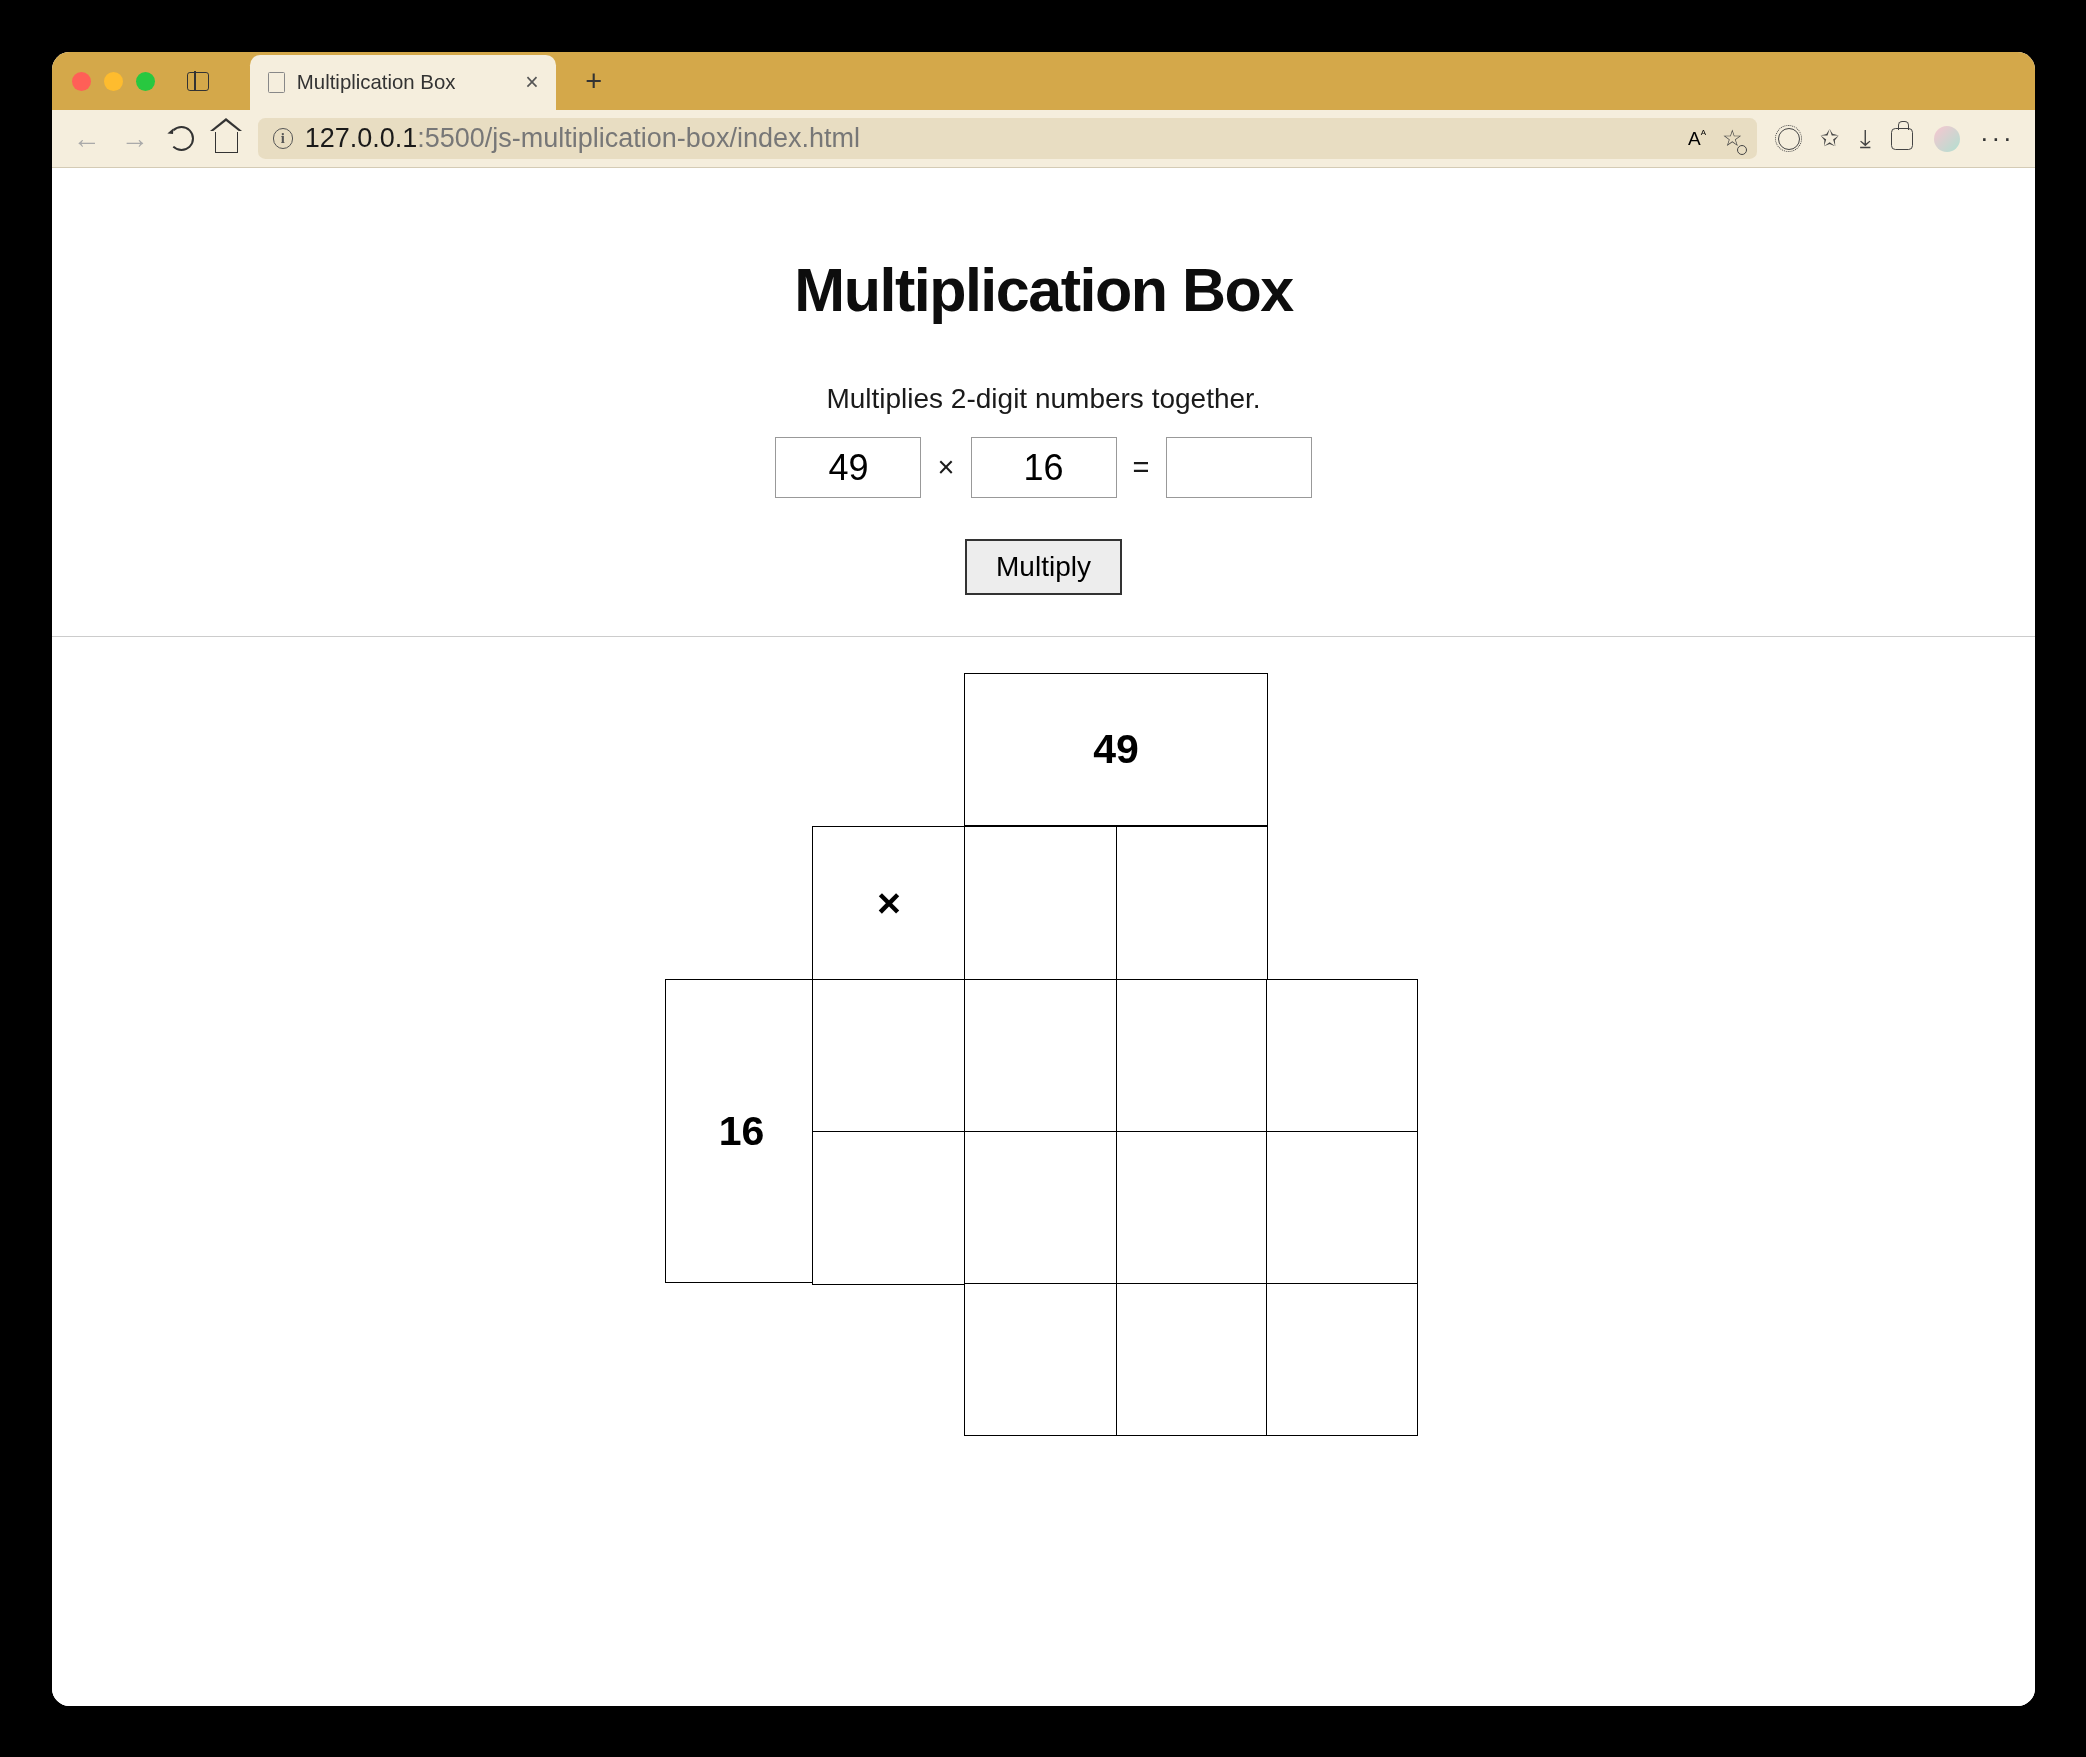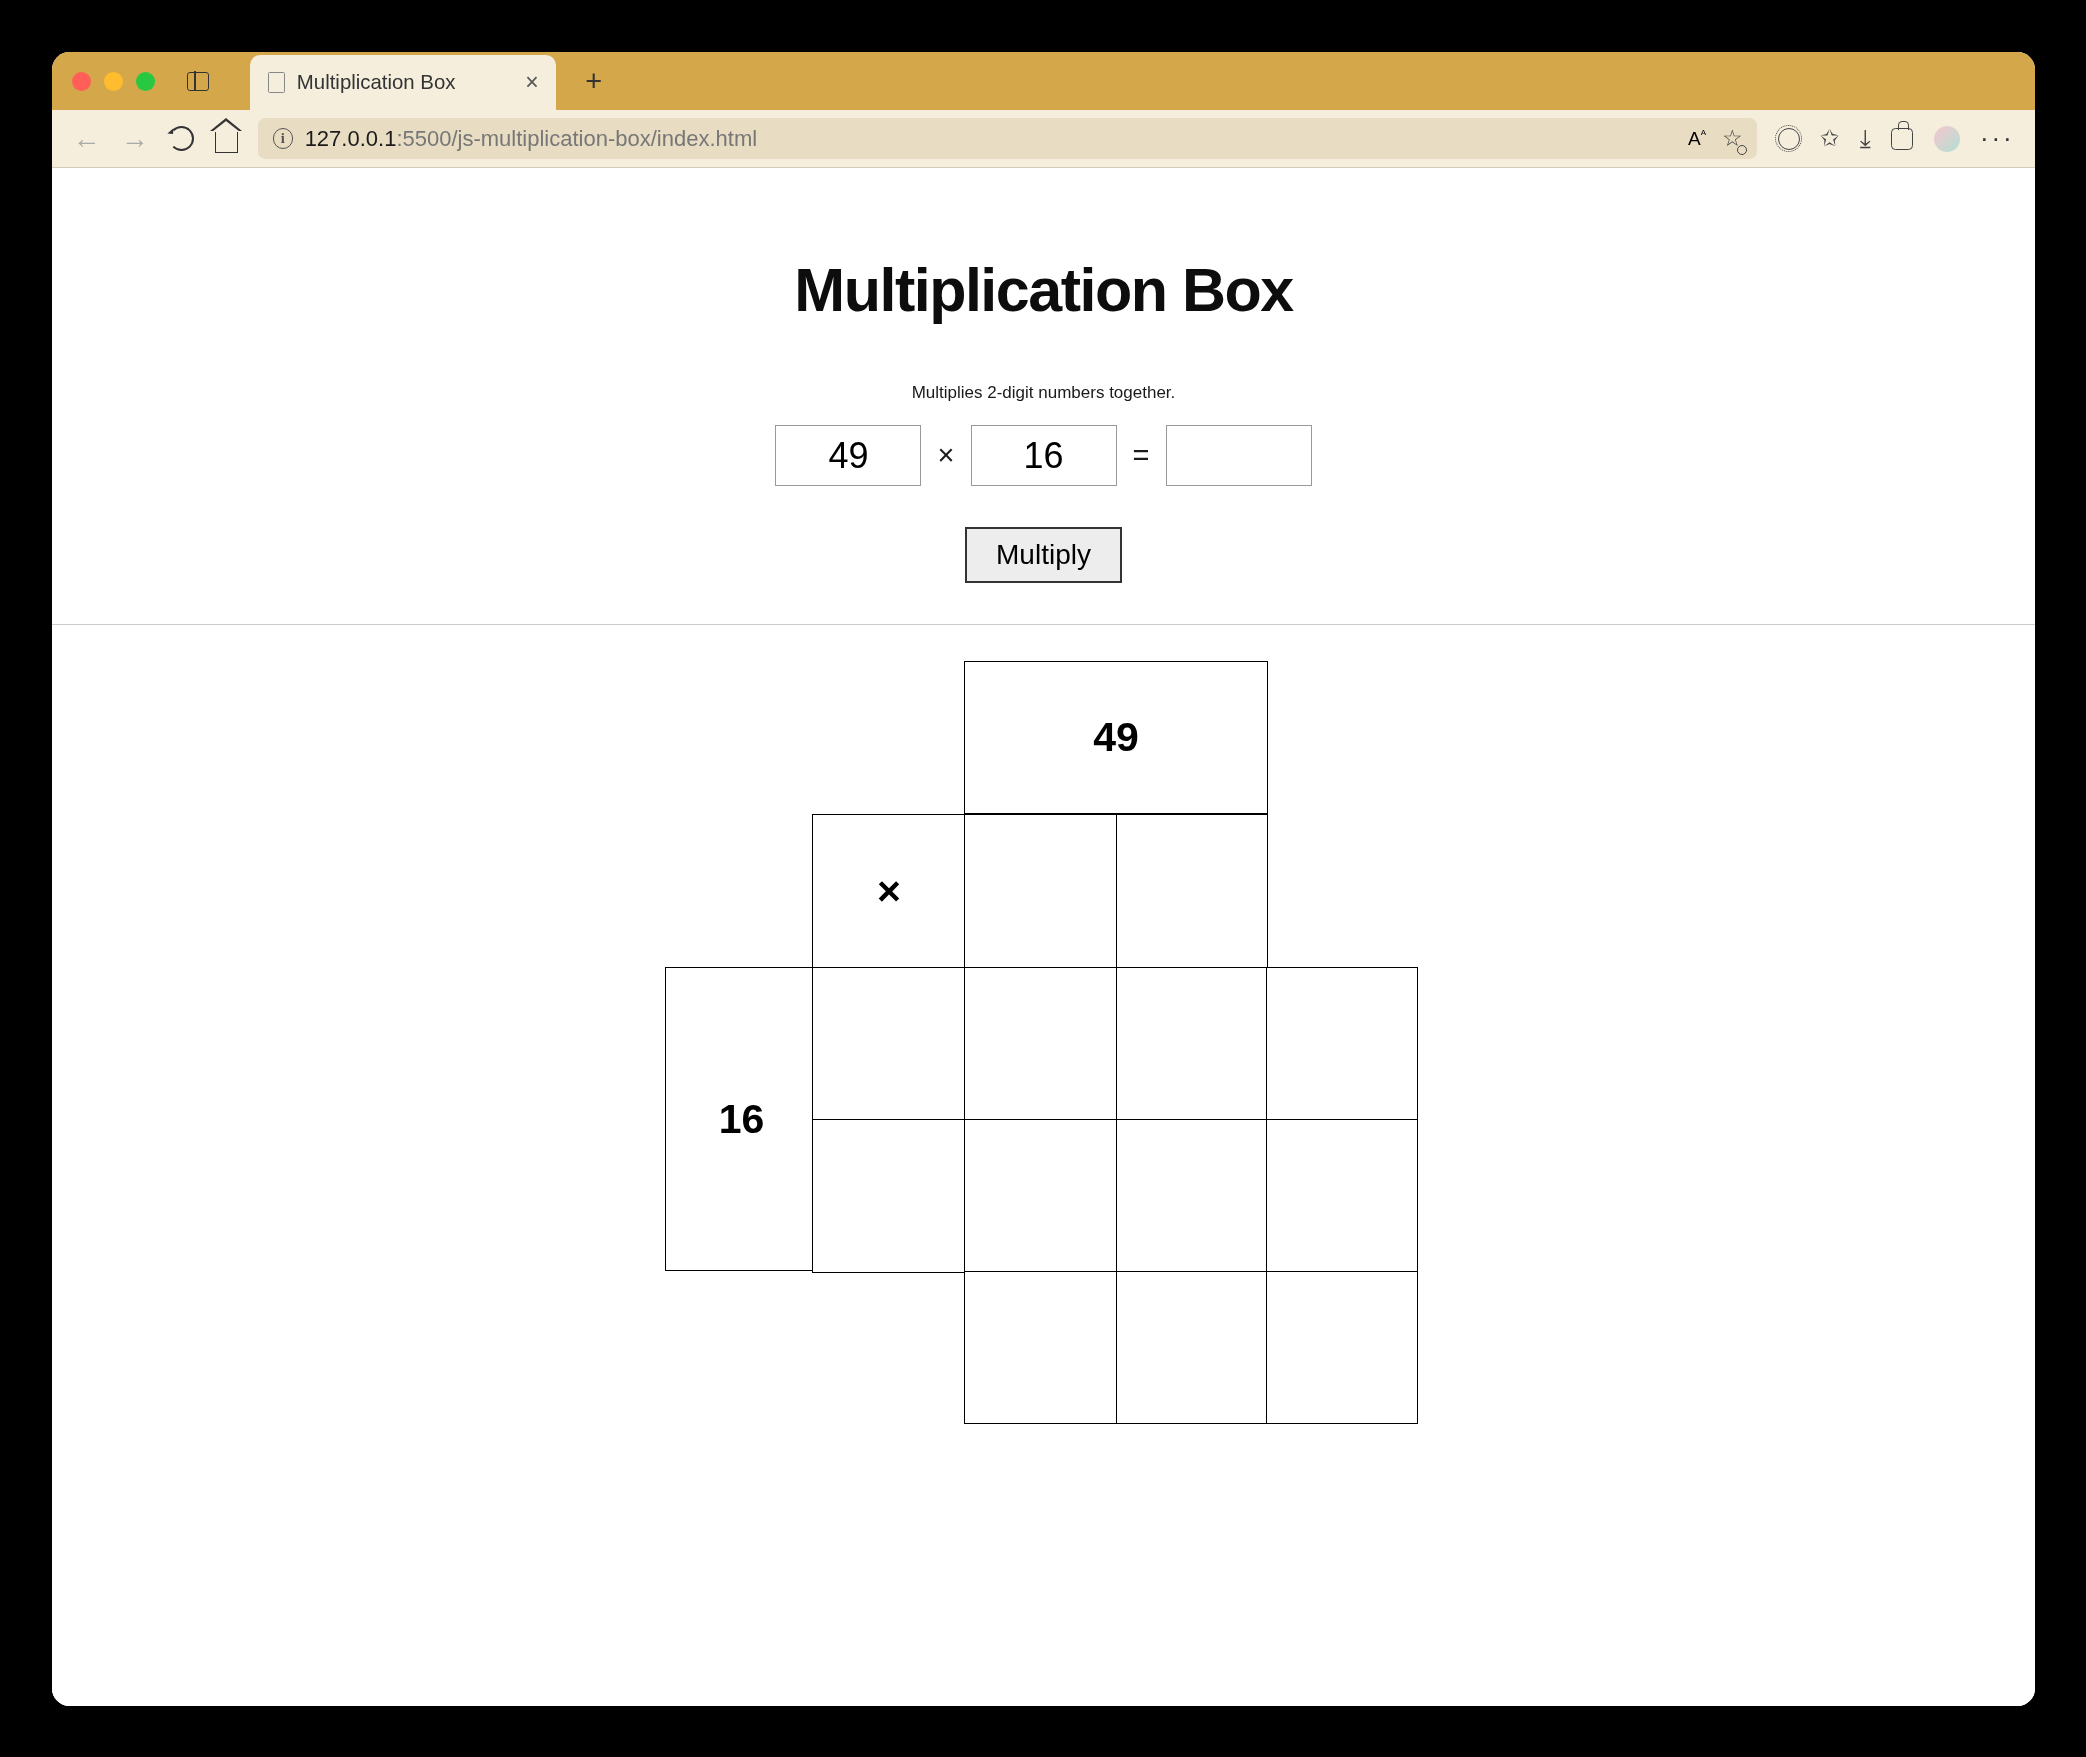--- a/index.html
+++ b/index.html
@@ -112,21 +112,21 @@
       border-radius: 7.3px;
       display: flex; align-items: center;
       padding: 0 14.6px;
       gap: 11.7px;
     }
     .info-glyph {
       width: 20.4px; height: 20.4px; border: 1.5px solid #555; border-radius: 50%;
       display: flex; align-items: center; justify-content: center;
       font-size: 14.6px; color: #555; font-weight: bold; font-family: Georgia, serif;
     }
-    .url { font-size: 22px; color: #1a1a1a; }
+    .url { font-size: 27px; color: #1a1a1a; }
     .url .faded { color: #777; }
     .addr-right { margin-left: auto; display: flex; gap: 16px; align-items: center; }
     .text-size { font-size: 19px; color: #000000; }
     .text-size sup{font-size:11.7px;}
     .star-glyph { font-size: 23px; color: #444; position: relative; }
     .star-badge{position:absolute;right:-4.4px;bottom:-2.9px;width:10.2px;height:10.2px;border:1.5px solid #444;border-radius:50%;background:#e8ddc2;}
     .gear-glyph {
       width: 22px; height: 22px; border: 1.8px solid #444; border-radius: 50%;
       position: relative;
     }
@@ -149,21 +149,21 @@
       padding-top: 87px;
     }
     .page-title {
       font-size: 61px;
       font-weight: 800;
       letter-spacing: -1.5px;
       color: #0d0d0d;
       margin-bottom: 58px;
     }
     .subtitle {
-      font-size: 17px;
+      font-size: 28px;
       color: #1a1a1a;
       margin-bottom: 22px;
     }
     .input-row {
       display: flex;
       justify-content: center;
       align-items: center;
       gap: 11.7px;
       margin-bottom: 41px;
     }

